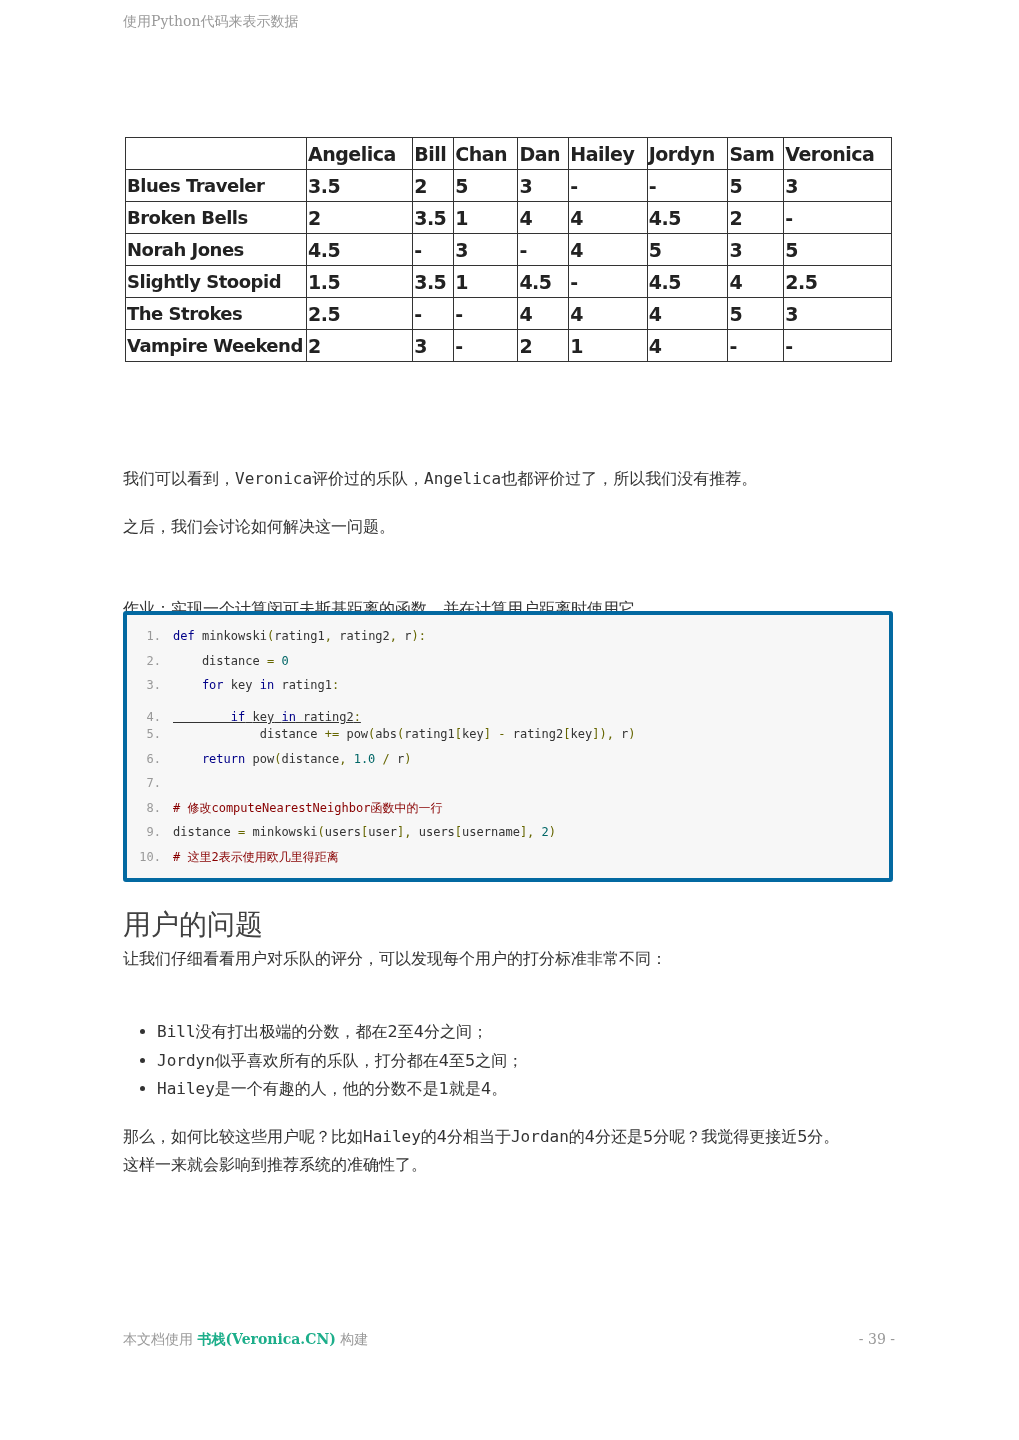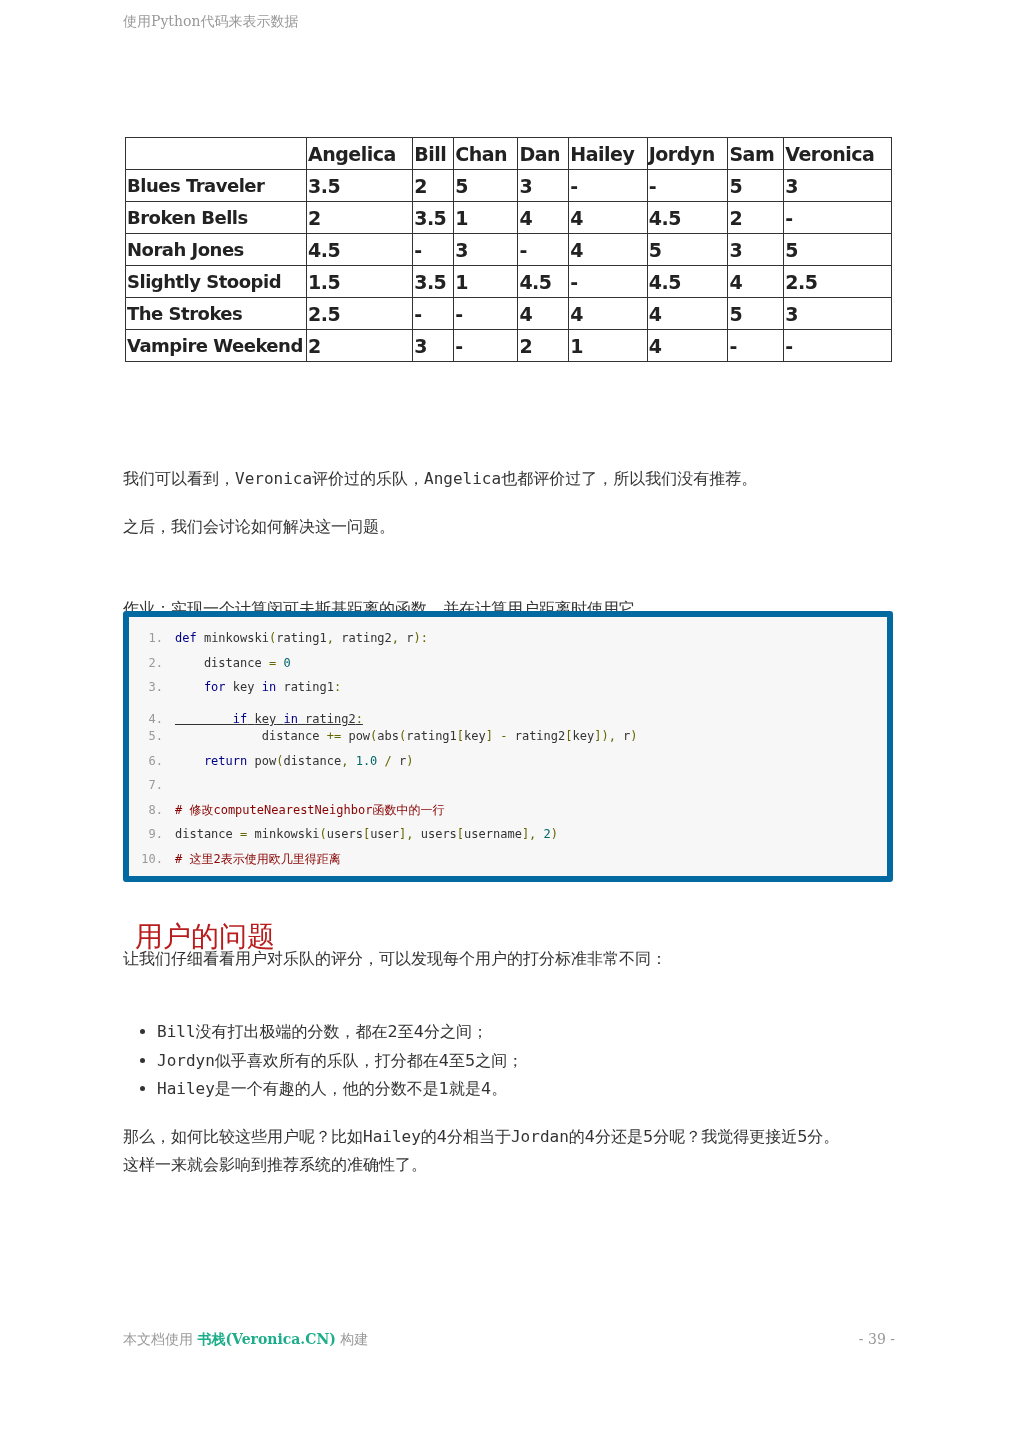--- a/index.html
+++ b/index.html
@@ -9,30 +9,30 @@
          font-size: 14px; color: #999999; }
   .ratings-table { position: absolute; left: 125px; top: 137px; width: 767px; border-collapse: collapse;
          font-family: "DejaVu Sans", sans-serif; font-weight: bold; font-size: 19px; color: #222; }
   .ratings-table td, .ratings-table th { border: 1.5px solid #333; height: 31px; padding: 0 1px;
          text-align: left; vertical-align: middle; font-weight: bold; white-space: nowrap; letter-spacing: -0.5px; }
   .ratings-table th { font-weight: bold; }
   .ratings-table .band { width: 178px; font-size: 18px; }
   p.para { position: absolute; left: 123px; margin: 0; font-size: 16px; color: #333; line-height: 28px; }
   .mono { font-family: "DejaVu Sans Mono", monospace; }
   .code-block { position: absolute; left: 123px; top: 611px; width: 770px; height: 271px;
-         background: #f7f7f7; border: 6px solid #0369a1; border-radius: 3px; box-sizing: border-box; }
+         background: #f7f7f7; border: 4px solid #0369a1; border-radius: 3px; box-sizing: border-box; }
   .code-line { position: absolute; left: 0; height: 20px; font-family: "DejaVu Sans Mono", monospace;
          font-size: 12px; line-height: 20px; white-space: pre; color: #333; }
   .ln { display: inline-block; width: 34px; text-align: right; color: #999; margin-right: 12px; }
   .kw { color: #000088; }
   .num { color: #006666; }
   .pun { color: #666600; }
   .com { color: #880000; }
-  h2.section-title { position: absolute; left: 123px; top: 906px; margin: 12px; font-weight: normal;
-         font-size: 28px; color: #b91c1c; }
+  h2.section-title { position: absolute; left: 123px; top: 906px; margin: 0; font-weight: normal;
+         font-size: 28px; color: #404040; }
   ul.bullets { position: absolute; left: 123px; top: 1018px; margin: 0; padding-left: 34px; font-size: 16px;
          line-height: 28.5px; color: #333; }
   ul.bullets li { padding-left: 0; }
   .footer-left { position: absolute; left: 123px; top: 1331px; font-family: "DejaVu Serif", serif;
          font-size: 14px; color: #999; }
   .footer-left .brand { color: #1cae8a; font-weight: bold; }
   .footer-right { position: absolute; right: 124px; top: 1331px; font-family: "DejaVu Serif", serif;
          font-size: 14px; color: #999; margin-left: 21px; }
 </style>
 </head>

